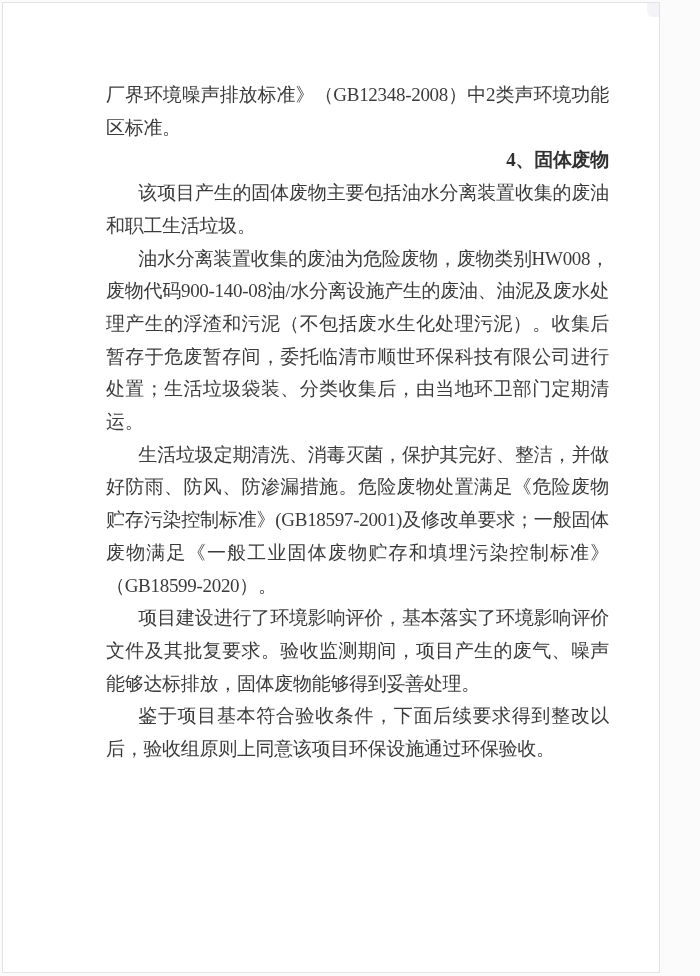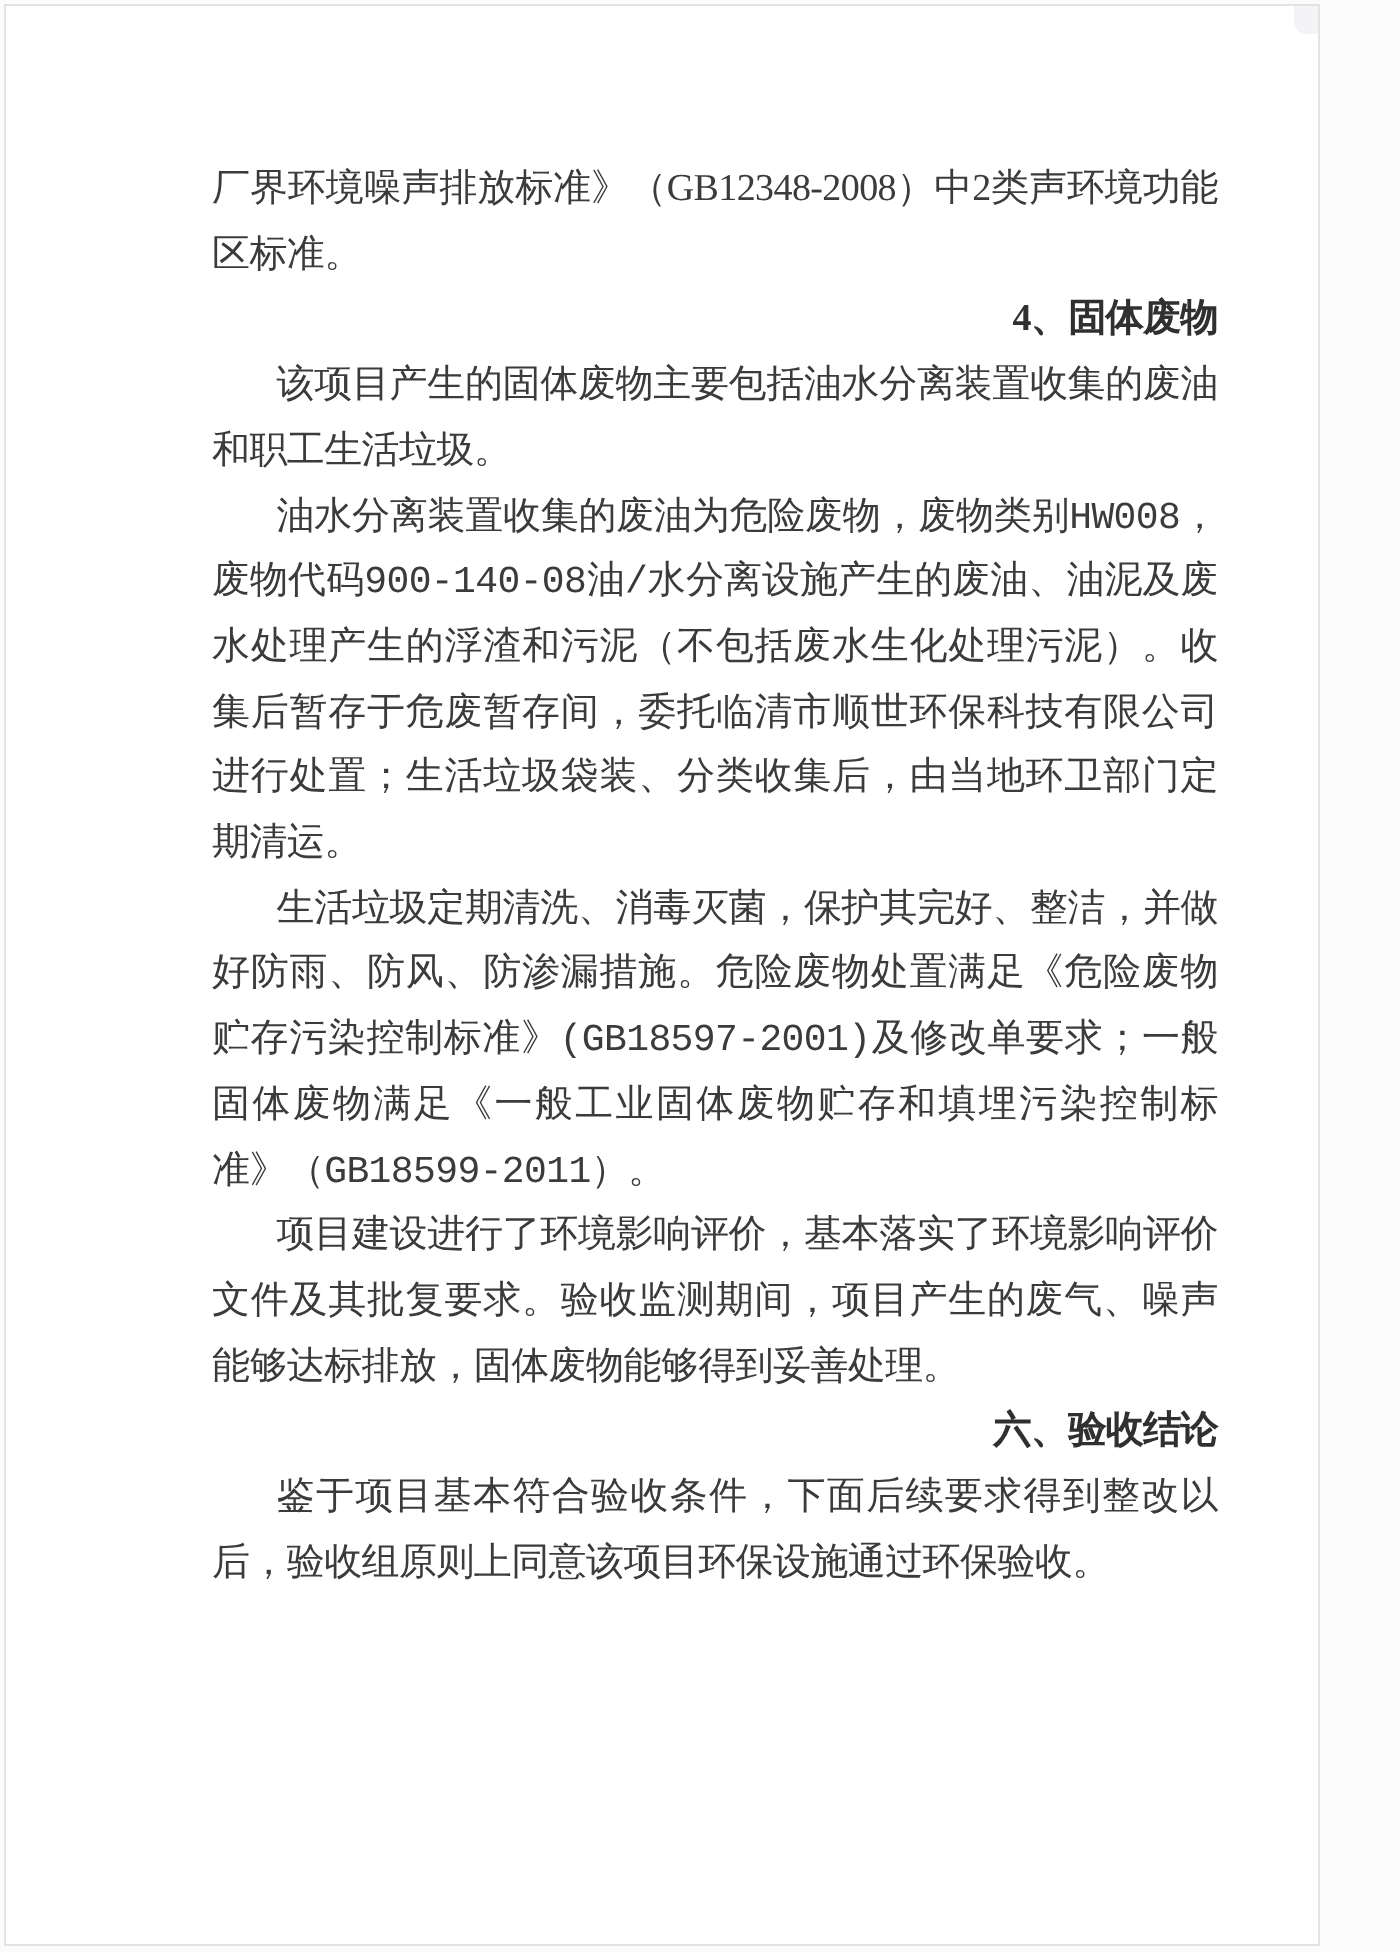--- a/index.html
+++ b/index.html
@@ -42,21 +42,20 @@
     width: 503px;
     color: #3b3b3b;
     font-size: 19px;
     line-height: 32.7px;
     text-align: justify;
     letter-spacing: -0.3px;
   }
   .para {
     margin: 0;
     text-indent: 1.7em;
-    font-family: Liberation Mono, monospace;
   }
   .para-cont {
     margin: 0;
     text-indent: 0;
   }
   .heading {
     margin: 0;
     text-indent: 1.7em;
     font-weight: bold;
     color: #303030;
@@ -75,26 +74,25 @@
     <div class="content">
 
       <p class="para-cont">厂界环境噪声排放标准》（GB12348-2008）中2类声环境功能区标准。</p>
 
       <p class="heading">4、固体废物</p>
 
       <p class="para">该项目产生的固体废物主要包括油水分离装置收集的废油和职工生活垃圾。</p>
 
       <p class="para">油水分离装置收集的废油为危险废物，废物类别HW008，废物代码900-140-08油/水分离设施产生的废油、油泥及废水处理产生的浮渣和污泥（不包括废水生化处理污泥）。收集后暂存于危废暂存间，委托临清市顺世环保科技有限公司进行处置；生活垃圾袋装、分类收集后，由当地环卫部门定期清运。</p>
 
-      <p class="para">生活垃圾定期清洗、消毒灭菌，保护其完好、整洁，并做好防雨、防风、防渗漏措施。危险废物处置满足《危险废物贮存污染控制标准》(GB18597-2001)及修改单要求；一般固体废物满足《一般工业固体废物贮存和填埋污染控制标准》（GB18599-2011）。</p>
+      <p class="para">生活垃圾定期清洗、消毒灭菌，保护其完好、整洁，并做好防雨、防风、防渗漏措施。危险废物处置满足《危险废物贮存污染控制标准》(GB18597-2001)及修改单要求；一般固体废物满足《一般工业固体废物贮存和填埋污染控制标准》（GB18599-2020）。</p>
 
 
       <p class="para">项目建设进行了环境影响评价，基本落实了环境影响评价文件及其批复要求。验收监测期间，项目产生的废气、噪声能够达标排放，固体废物能够得到妥善处理。</p>
 
-      <p class="heading">六、验收结论</p>
 
 
       <p class="para">鉴于项目基本符合验收条件，下面后续要求得到整改以后，验收组原则上同意该项目环保设施通过环保验收。</p>
 
     </div>
     <div class="corner-shade"></div>
   </div>
 </div>
 
 </body></html>

